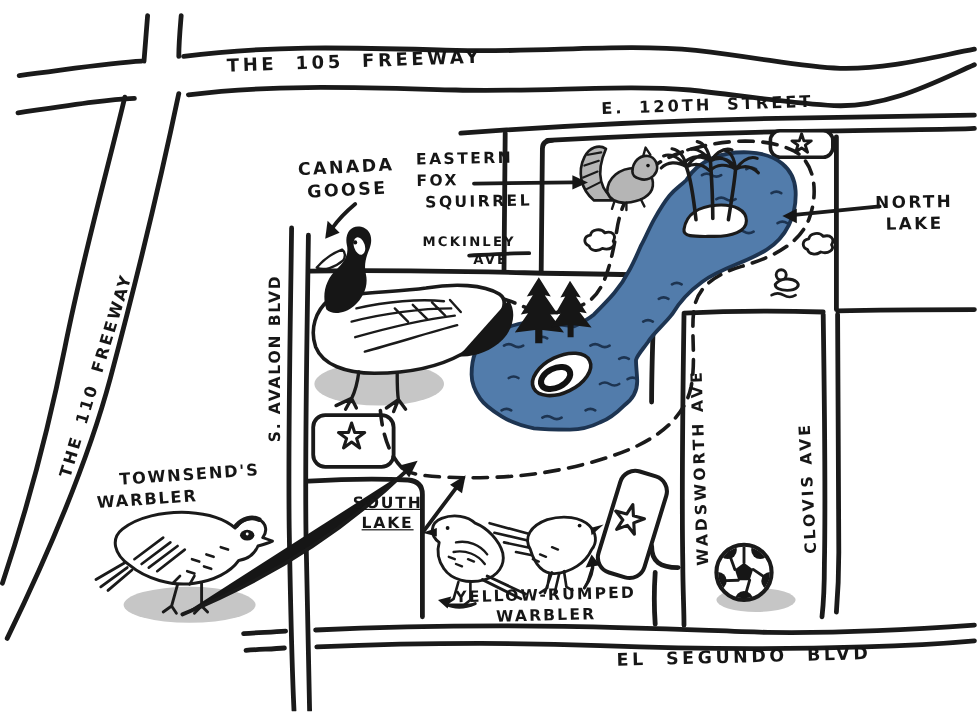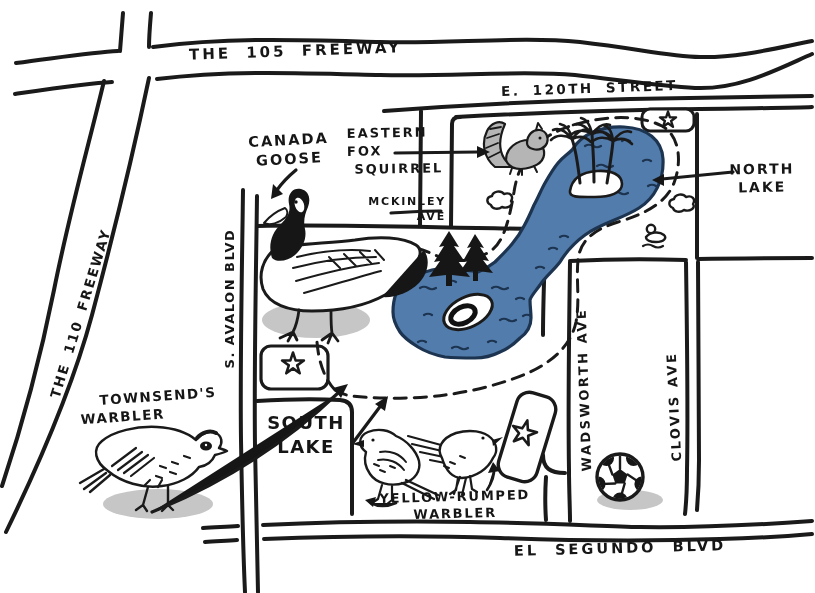--- a/index.html
+++ b/index.html
@@ -9,27 +9,27 @@
   .lbl{position:absolute;color:#161616;font-weight:700;text-align:center;
        line-height:1.32;white-space:nowrap;}
   .lbl .ln{display:block;}
   #lbl-105{left:188px;top:42px;width:215px;font-size:15px;letter-spacing:3px;word-spacing:7px;transform:rotate(-2deg);}
   #lbl-120{left:492px;top:80px;width:195px;font-size:13.5px;letter-spacing:2.5px;word-spacing:5px;transform:rotate(-2deg);}
   #lbl-110{left:-3px;top:310px;width:165px;font-size:13.5px;letter-spacing:2px;word-spacing:4px;transform:rotate(-73deg);}
   #lbl-avalon{left:159px;top:290px;width:142px;font-size:13px;letter-spacing:1.5px;transform:rotate(-90deg);}
   #lbl-goose{left:238px;top:131px;width:102px;font-size:14.5px;letter-spacing:2px;transform:rotate(-3deg);}
   #lbl-squirrel{left:347px;top:124px;width:112px;font-size:13px;letter-spacing:2px;text-align:left;transform:rotate(-1deg);line-height:1.4;}
   #lbl-squirrel .ln3{padding-left:7px;}
-  #lbl-mckinley{left:336px;top:195px;width:110px;font-size:11px;letter-spacing:1.8px;text-align:right;}
+  #lbl-mckinley{left:336px;top:195px;width:110px;font-size:11px;letter-spacing:1.8px;text-align:center;}
   #lbl-mckinley .ln2{padding-left:36px;}
   #lbl-northlake{left:718px;top:160px;width:88px;font-size:14px;letter-spacing:2px;transform:rotate(-1deg);}
   #lbl-townsend{left:72px;top:389px;width:142px;font-size:13.5px;letter-spacing:1.5px;transform:rotate(-4deg);text-align:left;}
   #lbl-townsend .ln1{padding-left:28px;}
   #lbl-townsend .ln2{padding-left:8px;}
-  #lbl-southlake{left:266px;top:411px;width:80px;font-size:18px;letter-spacing:1.5px;}
+  #lbl-southlake{left:283px;top:411px;width:80px;font-size:13px;letter-spacing:1.5px;text-decoration:underline;}
   #lbl-walking{left:392px;top:394px;width:88px;font-size:13.5px;letter-spacing:2.5px;}
   #lbl-yellow{left:374px;top:488px;width:162px;font-size:13px;letter-spacing:1.8px;transform:rotate(-1.5deg);}
   #lbl-wadsworth{left:494px;top:381px;width:180px;font-size:13px;letter-spacing:2.5px;transform:rotate(-92deg);}
   #lbl-clovis{left:594px;top:398px;width:160px;font-size:13px;letter-spacing:2.5px;transform:rotate(-93deg);}
   #lbl-elsegundo{left:455px;top:539px;width:330px;font-size:14.5px;letter-spacing:3px;word-spacing:8px;transform:rotate(-1.5deg);}
 </style>
 </head>
 <body>
 
 <div id="stage">

